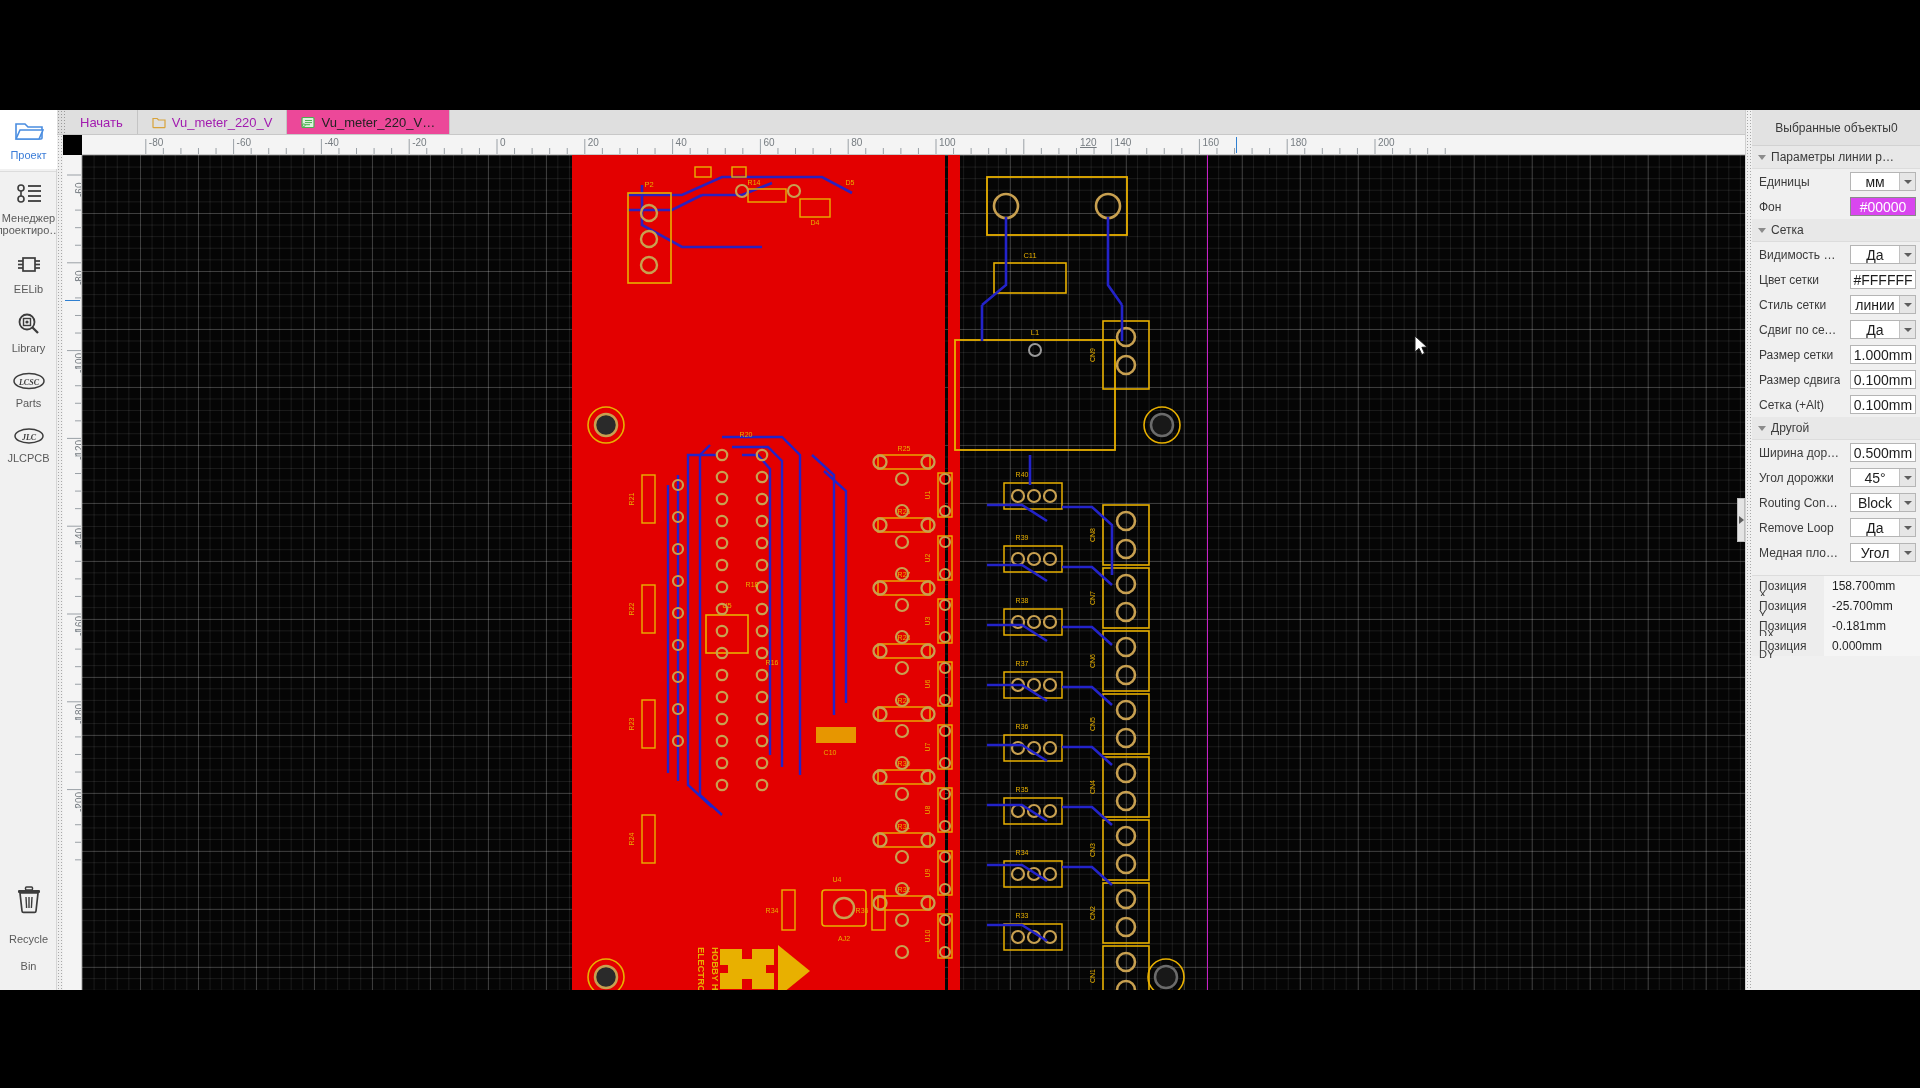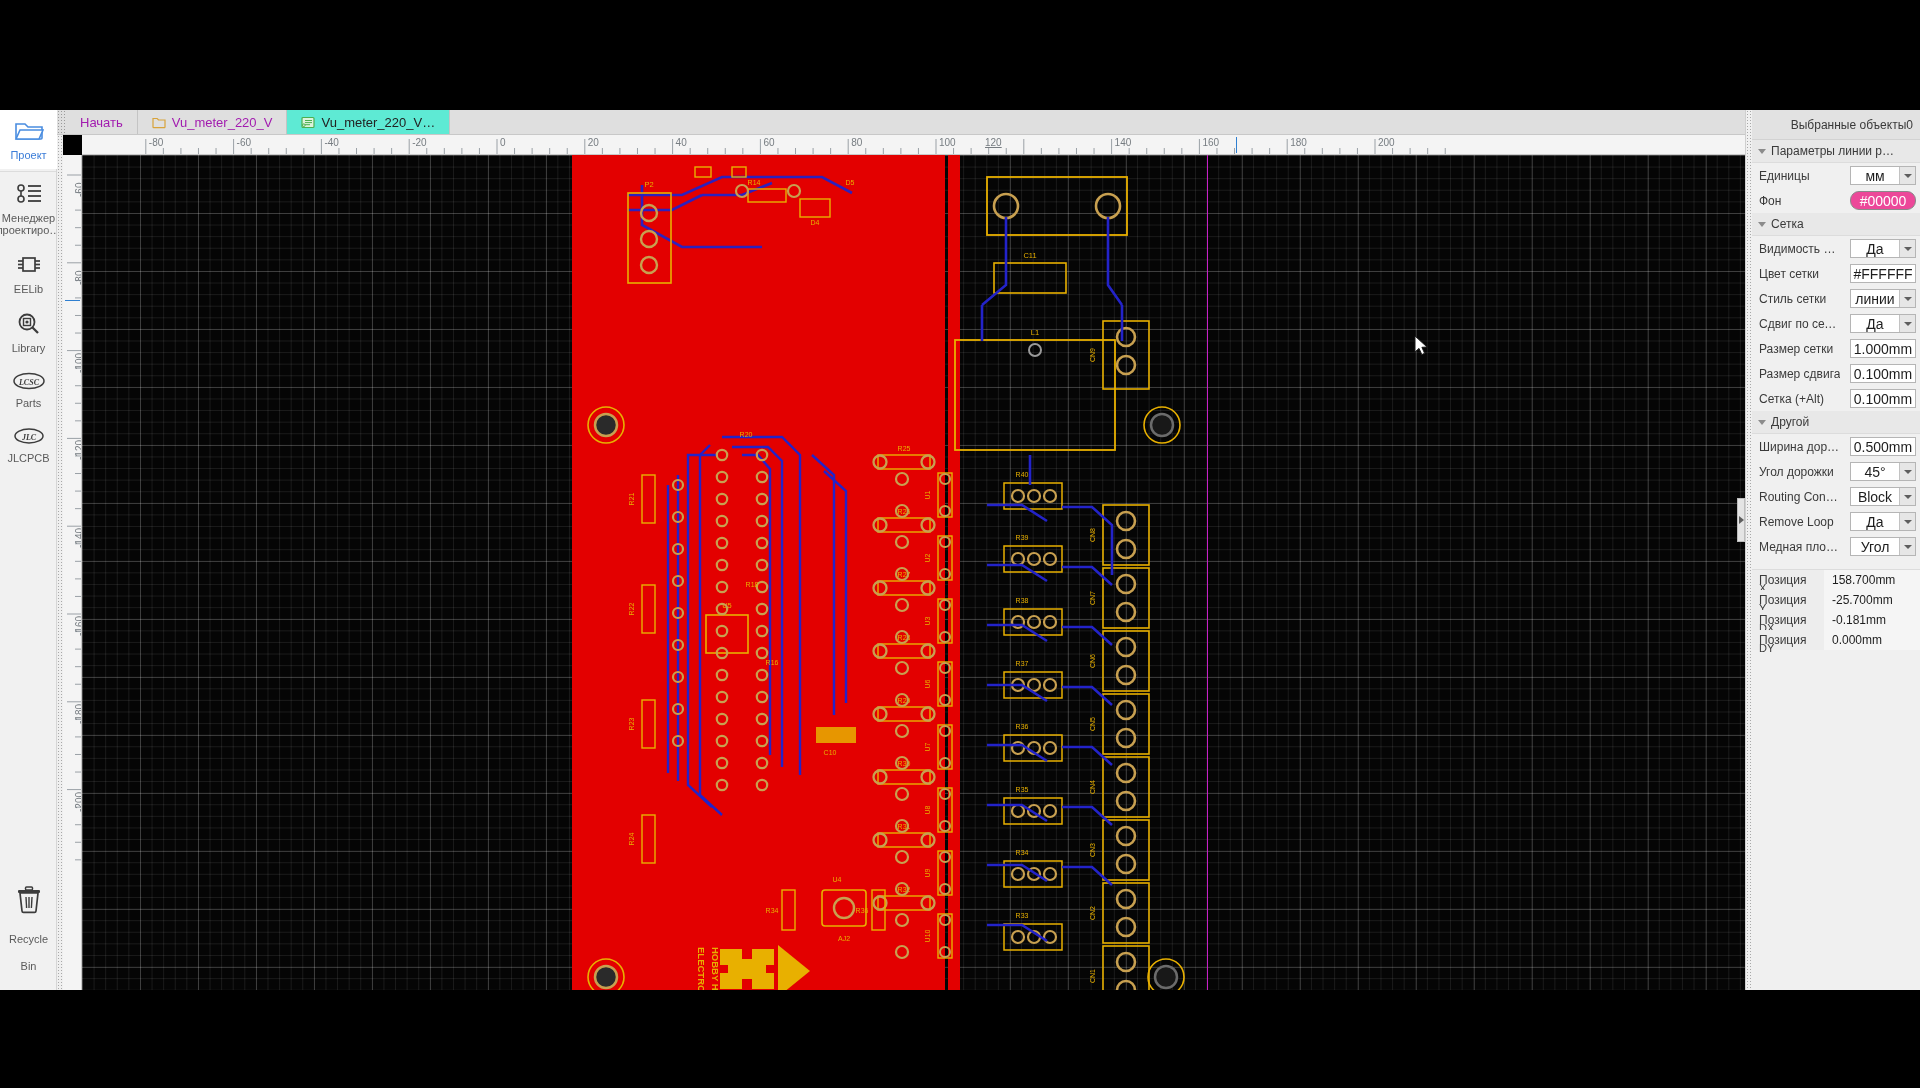--- a/index.html
+++ b/index.html
@@ -62,21 +62,21 @@
     background-image: radial-gradient(#9a9a9a 1px, transparent 1px);
     background-size: 3px 3px;
   }
   .tab {
     display: flex; align-items: center; gap: 6px;
     padding: 0 14px;
     font-size: 13px; color: #a21caf;
     border-right: 1px solid #c4c4c4;
     cursor: pointer; white-space: nowrap;
   }
-  .tab.active { background: #5eead4; color: #222; }
+  .tab.active { background: #ec4899; color: #222; }
   .tab-icon { width: 14px; height: 13px; display: inline-block; flex: none; }
 
   
   .ruler-h {
     position: absolute; left: 82px; top: 135px; width: 1838px; height: 20px;
     background: #f4f4f4; border-bottom: 1px solid #c9c9c9;
     overflow: hidden;
   }
   .ruler-v {
     position: absolute; left: 63px; top: 155px; width: 19px; height: 835px;
@@ -134,22 +134,22 @@
     font-size: 12px; color: #333;
     overflow: hidden;
   }
   .rp-grip {
     position: absolute; left: 0; top: 0; width: 6px; height: 880px;
     background-image: radial-gradient(#a8a8a8 1px, transparent 1px);
     background-size: 3px 3px;
   }
   .rp-inner { position: absolute; left: 6px; top: 0; width: 169px; }
   .rp-head {
-    display: flex; justify-content: flex-end; align-items: center;
-    height: 30px; padding: 0 8px;
+    display: flex; justify-content: center; align-items: center;
+    height: 36px; padding: 0 8px;
     background: #e2e2e2; border-bottom: 1px solid #d2d2d2;
     font-size: 12px; color: #3a3a3a;
   }
   .rp-section {
     display: flex; align-items: center; gap: 5px;
     height: 23px; padding: 0 6px;
     background: #e8e8e8; border-bottom: 1px solid #dcdcdc;
     font-size: 12px; color: #3a3a3a;
   }
   .tri {
@@ -168,21 +168,21 @@
   }
   .rp-ctl {
     width: 66px; height: 19px; flex: none;
     display: flex; align-items: stretch;
     border: 1px solid #b5b5b5; background: #fff;
   }
   .rp-ctl .val {
     flex: 1; display: flex; align-items: center; justify-content: center;
     font-size: 14px; color: #1d1d1d; overflow: hidden; white-space: nowrap;
   }
-  .rp-ctl.dark { background: #ec4899; border-color: #8a8a8a; border-radius: 9px; }
+  .rp-ctl.dark { background: #d946ef; border-color: #8a8a8a; }
   .rp-ctl.dark .val { color: #fff; }
   .rp-ctl .caret {
     width: 16px; flex: none; background: #e6e6e6; border-left: 1px solid #c2c2c2;
     display: flex; align-items: center; justify-content: center;
   }
   .caret i {
     width: 0; height: 0; display: block;
     border-left: 4px solid transparent; border-right: 4px solid transparent;
     border-top: 4px solid #5e5e5e;
   }
@@ -440,21 +440,21 @@
         <div class="rlabel" style="left: 66.8px; top: 2px;">-80</div>
         <div class="rlabel" style="left: 154.6px; top: 2px;">-60</div>
         <div class="rlabel" style="left: 242.4px; top: 2px;">-40</div>
         <div class="rlabel" style="left: 330.2px; top: 2px;">-20</div>
         <div class="rlabel" style="left: 418px; top: 2px;">0</div>
         <div class="rlabel" style="left: 505.8px; top: 2px;">20</div>
         <div class="rlabel" style="left: 593.6px; top: 2px;">40</div>
         <div class="rlabel" style="left: 681.4px; top: 2px;">60</div>
         <div class="rlabel" style="left: 769.2px; top: 2px;">80</div>
         <div class="rlabel" style="left: 857px; top: 2px;">100</div>
-        <div class="rlabel" style="left: 903px; top: 2px; text-decoration: underline;">120</div>
+        <div class="rlabel" style="left: 998px; top: 2px; text-decoration: underline;">120</div>
         <div class="rlabel" style="left: 1032.6px; top: 2px;">140</div>
         <div class="rlabel" style="left: 1120.4px; top: 2px;">160</div>
         <div class="rlabel" style="left: 1208.2px; top: 2px;">180</div>
         <div class="rlabel" style="left: 1296px; top: 2px;">200</div>
       </div>
     <div class="ruler-cursor" style="left:1154px; top:2px; height:16px;"></div>
   </div>
 
   <div class="ruler-v">
     <svg width="19" height="835">

